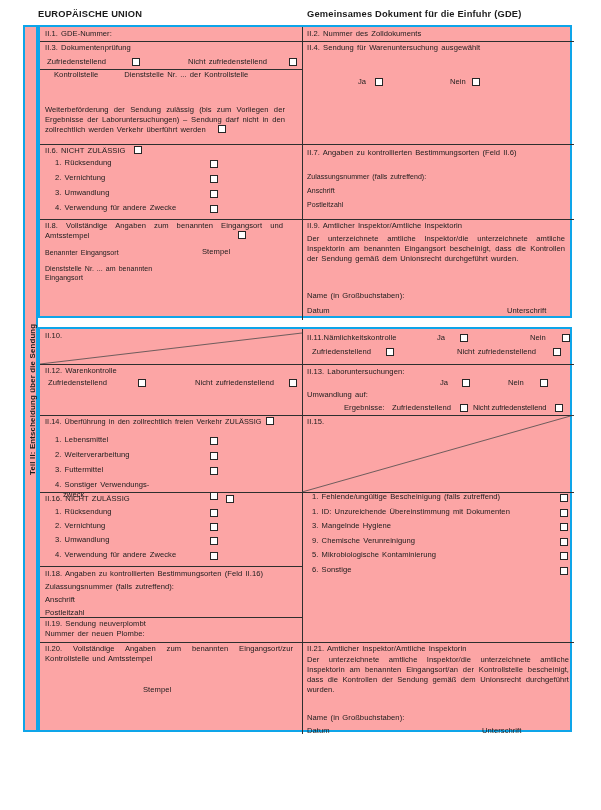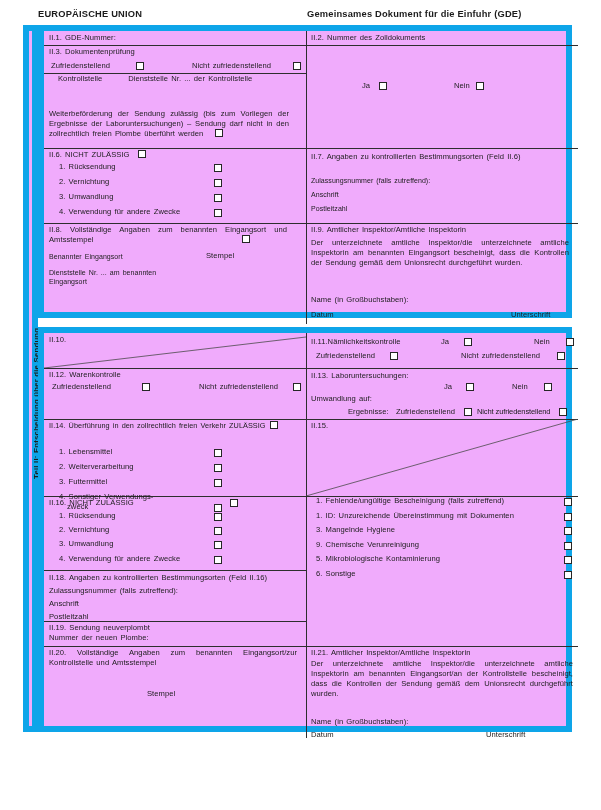--- a/index.html
+++ b/index.html
@@ -1,19 +1,19 @@
 <!DOCTYPE html>
 <html><head>
 <meta charset="utf-8">
 <style>
   html,body{margin:0;padding:0;background:#fff;}
   .page{position:relative;width:601px;height:810px;background:#ffffff;overflow:hidden;
         font-family:"Liberation Sans",sans-serif;color:#1c1c1c;}
   .hdr{position:absolute;top:9px;font-size:9.3px;font-weight:bold;letter-spacing:.2px;white-space:nowrap;}
-  .box{position:absolute;border:6px solid #0ea5e9;box-sizing:border-box;background:#f0abfc;}
+  .box{position:absolute;border:2px solid #0ea5e9;box-sizing:border-box;background:#fca5a5;}
   .hline{position:absolute;height:1px;background:#2e2e2e;}
   .vline{position:absolute;width:1px;background:#2e2e2e;}
   .cell{position:absolute;font-size:7.6px;line-height:1.32;letter-spacing:.05px;word-spacing:1px;box-sizing:border-box;}
   .t{padding:2px 4px 0 5px;}
   .nw{white-space:nowrap;}
   .pos{position:absolute;white-space:nowrap;}
   .cb{display:inline-block;width:8px;height:8px;border:1px solid #262626;background:#fff;vertical-align:-1px;box-sizing:border-box;}
   .cb.pos{position:absolute;}
   .sm{font-size:7px;}
   .just{text-align:justify;}
@@ -56,29 +56,30 @@
 
     <div class="cell" style="left:0;top:14px;width:262px;height:28px">
       <div class="t nw">II.3. Dokumentenprüfung</div>
       <span class="pos" style="left:7px;top:16px">Zufriedenstellend</span>
       <span class="cb pos" style="left:92px;top:17px"></span>
       <span class="pos" style="left:148px;top:16px">Nicht zufriedenstellend</span>
       <span class="cb pos" style="left:249px;top:17px"></span>
     </div>
 
     <div class="cell" style="left:262px;top:14px;width:272px;height:103px">
+      <div class="t nw">II.4. Sendung für Warenuntersuchung ausgewählt</div>
       <span class="pos" style="left:56px;top:36px">Ja</span>
       <span class="cb pos" style="left:73px;top:37px"></span>
       <span class="pos" style="left:148px;top:36px">Nein</span>
       <span class="cb pos" style="left:170px;top:37px"></span>
     </div>
 
     <div class="cell" style="left:0;top:42px;width:262px;height:75px">
       <div class="nw" style="padding-left:14px;margin-top:1px"><span>Kontrollstelle</span><span style="margin-left:26px">Dienststelle Nr. ... der Kontrollstelle</span></div>
-      <div class="just" style="position:absolute;left:5px;top:36px;width:240px"><span>Weiterbeförderung der Sendung zulässig (bis zum Vorliegen der Ergebnisse der Laboruntersuchungen) – Sendung darf nicht in den zollrechtlich freien Plombe überführt werden</span><span class="cb" style="margin-left:12px"></span></div>
+      <div class="just" style="position:absolute;left:5px;top:36px;width:240px"><span>Weiterbeförderung der Sendung zulässig (bis zum Vorliegen der Ergebnisse der Laboruntersuchungen) – Sendung darf nicht in den zollrechtlich werden Verkehr überführt werden</span><span class="cb" style="margin-left:12px"></span></div>
     </div>
 
     <div class="cell" style="left:0;top:117px;width:262px;height:75px">
       <div class="t nw"><span>II.6. NICHT ZULÄSSIG</span><span class="cb" style="margin-left:8px"></span></div>
       <div style="margin-top:2px">
         <div class="row"><span>1. Rücksendung</span><span class="cb"></span></div>
         <div class="row"><span>2. Vernichtung</span><span class="cb"></span></div>
         <div class="row"><span>3. Umwandlung</span><span class="cb"></span></div>
         <div class="row"><span>4. Verwendung für andere Zwecke</span><span class="cb"></span></div>
       </div>
@@ -154,21 +155,21 @@
       <span class="pos" style="left:5px;top:26px">Umwandlung auf:</span>
       <span class="pos" style="left:42px;top:39px">Ergebnisse:</span>
       <span class="pos" style="left:90px;top:39px">Zufriedenstellend</span>
       <span class="cb pos" style="left:158px;top:40px"></span>
       <span class="pos" style="left:171px;top:39px;letter-spacing:-.15px;word-spacing:0">Nicht zufriedenstellend</span>
       <span class="cb pos" style="left:253px;top:40px"></span>
     </div>
 
     <div class="cell" style="left:0;top:86px;width:262px;height:77px">
       <div class="t nw" style="font-size:7.3px"><span>II.14. Überführung in den zollrechtlich freien Verkehr ZULÄSSIG</span><span class="cb" style="margin-left:4px"></span></div>
-      <div style="margin-top:16px">
+      <div style="margin-top:8px">
         <div class="row"><span>1. Lebensmittel</span><span class="cb"></span></div>
         <div class="row"><span>2. Weiterverarbeitung</span><span class="cb"></span></div>
         <div class="row"><span>3. Futtermittel</span><span class="cb"></span></div>
         <div class="row" style="height:10px"><span>4. Sonstiger Verwendungs-</span></div>
         <div class="row" style="height:10px;padding-left:23px"><span>zweck</span><span class="cb"></span></div>
       </div>
     </div>
 
     <div class="cell" style="left:262px;top:86px;width:272px;height:77px">
       <div class="t nw">II.15.</div>

